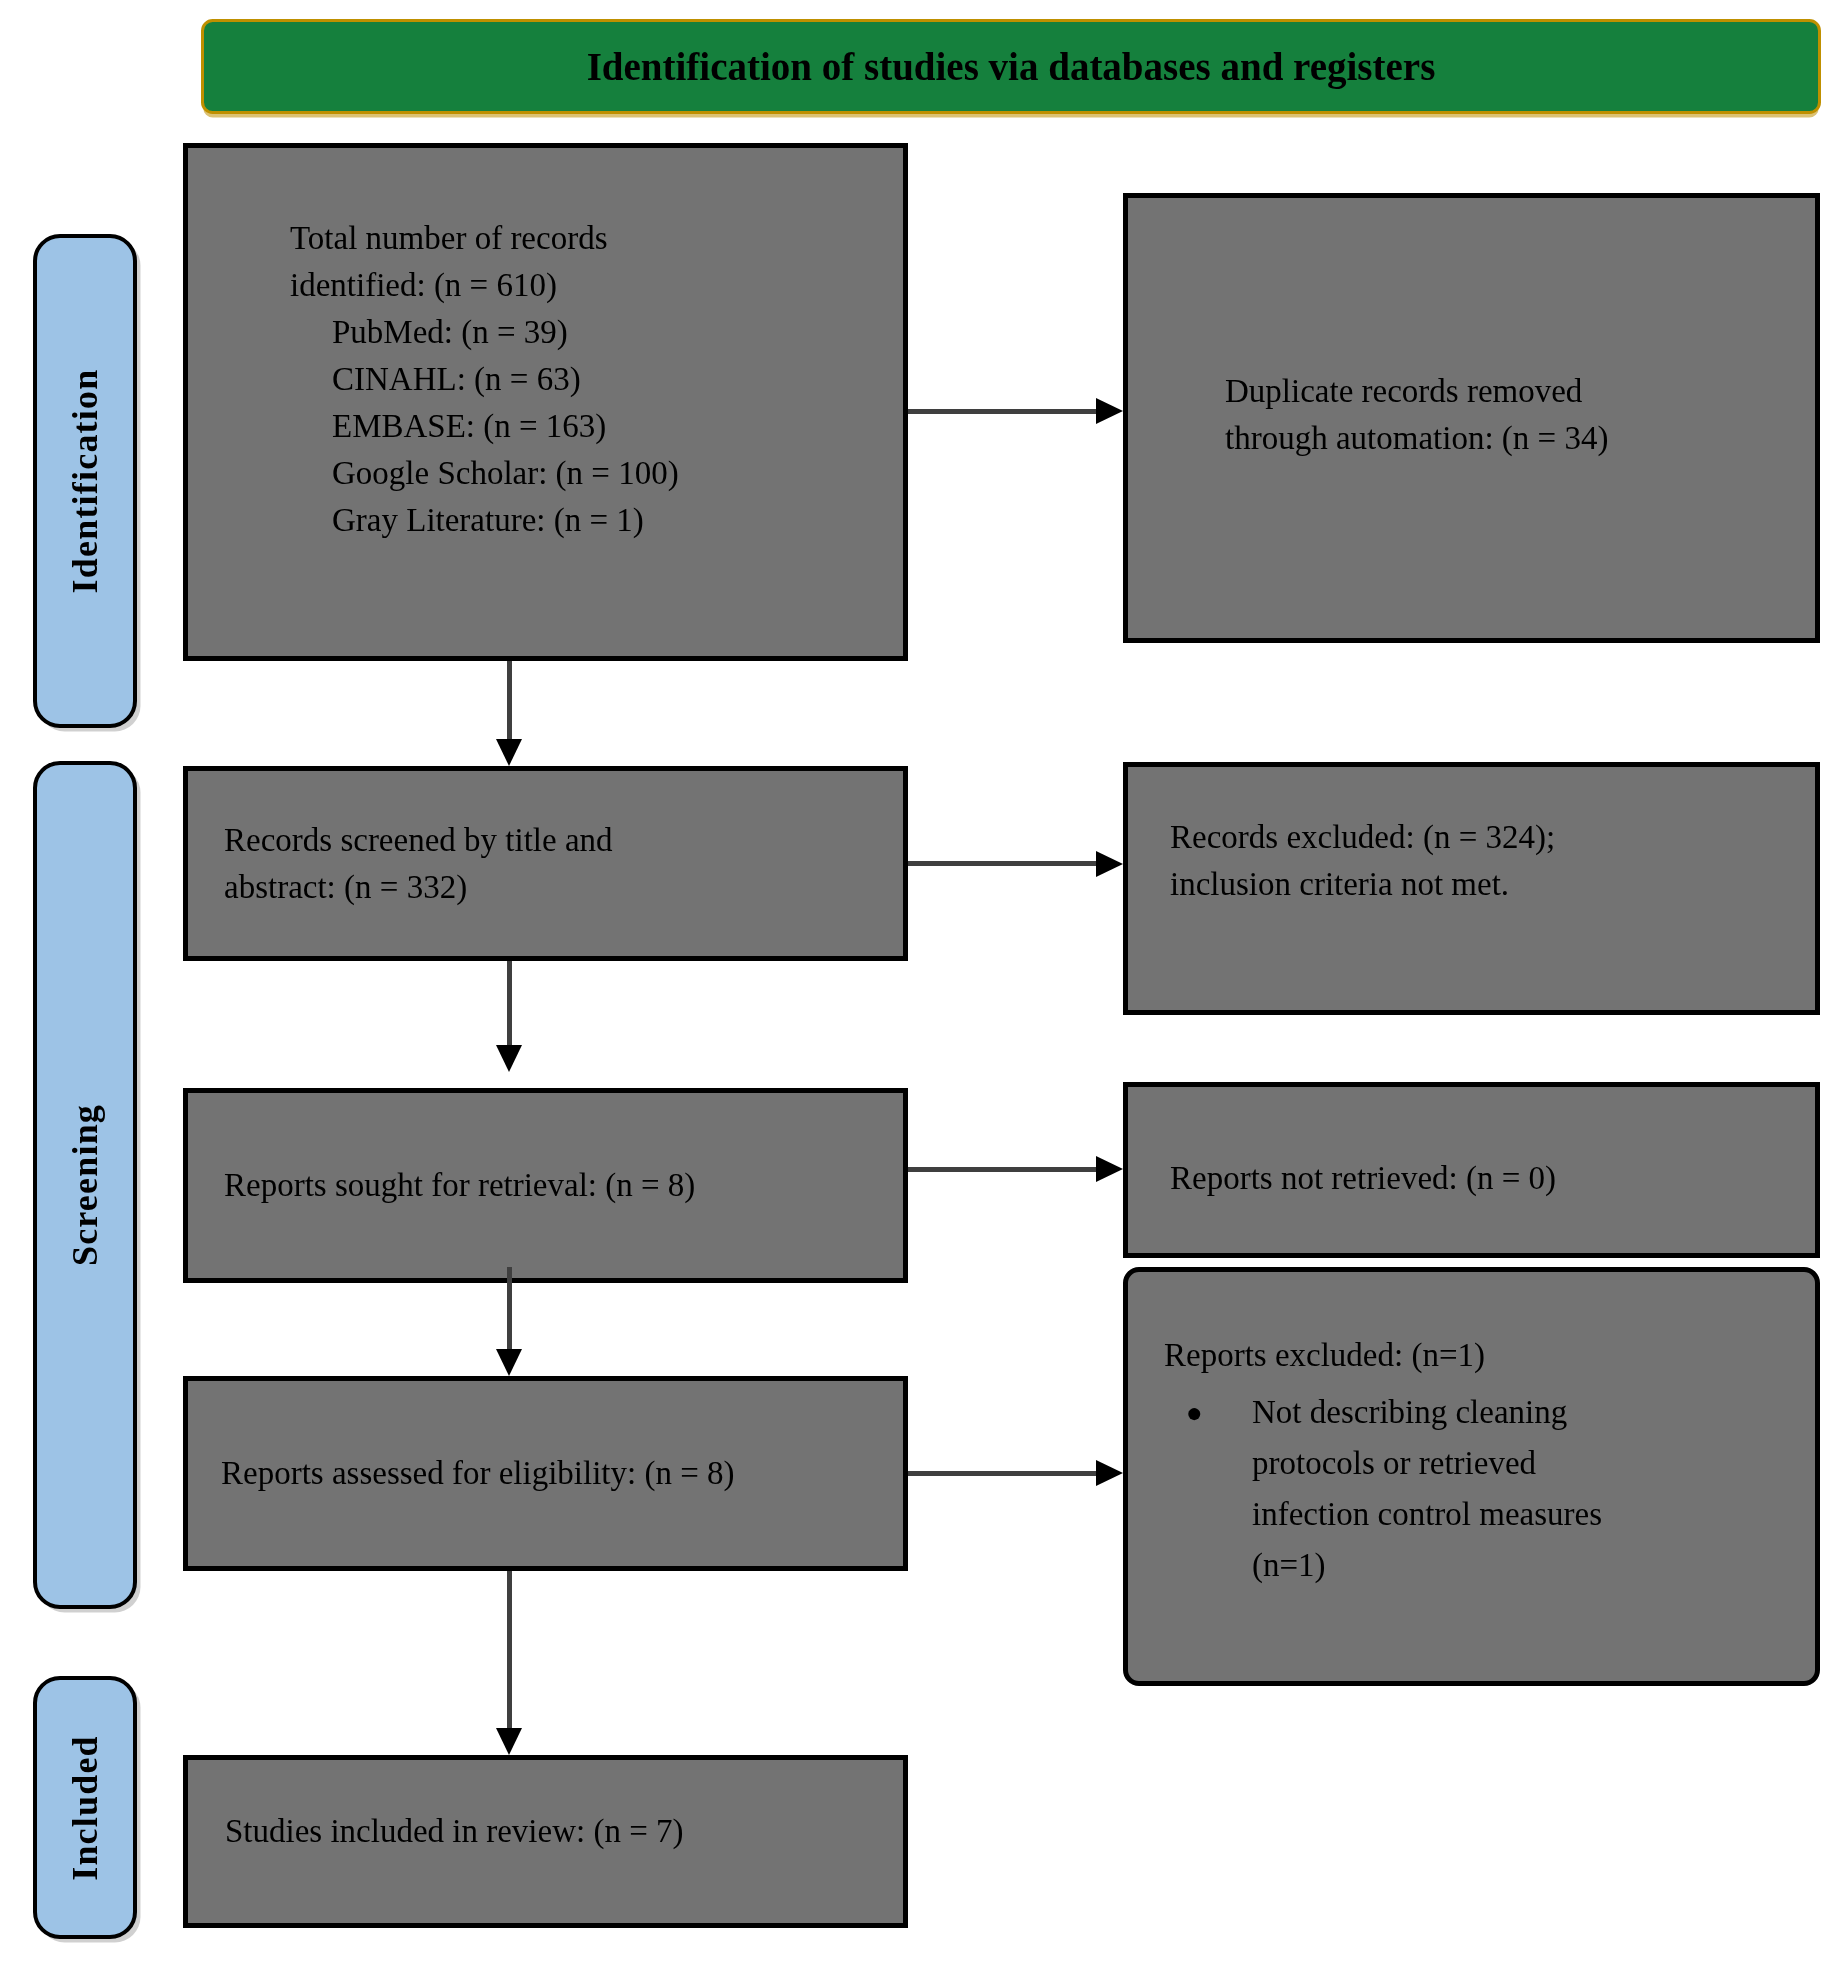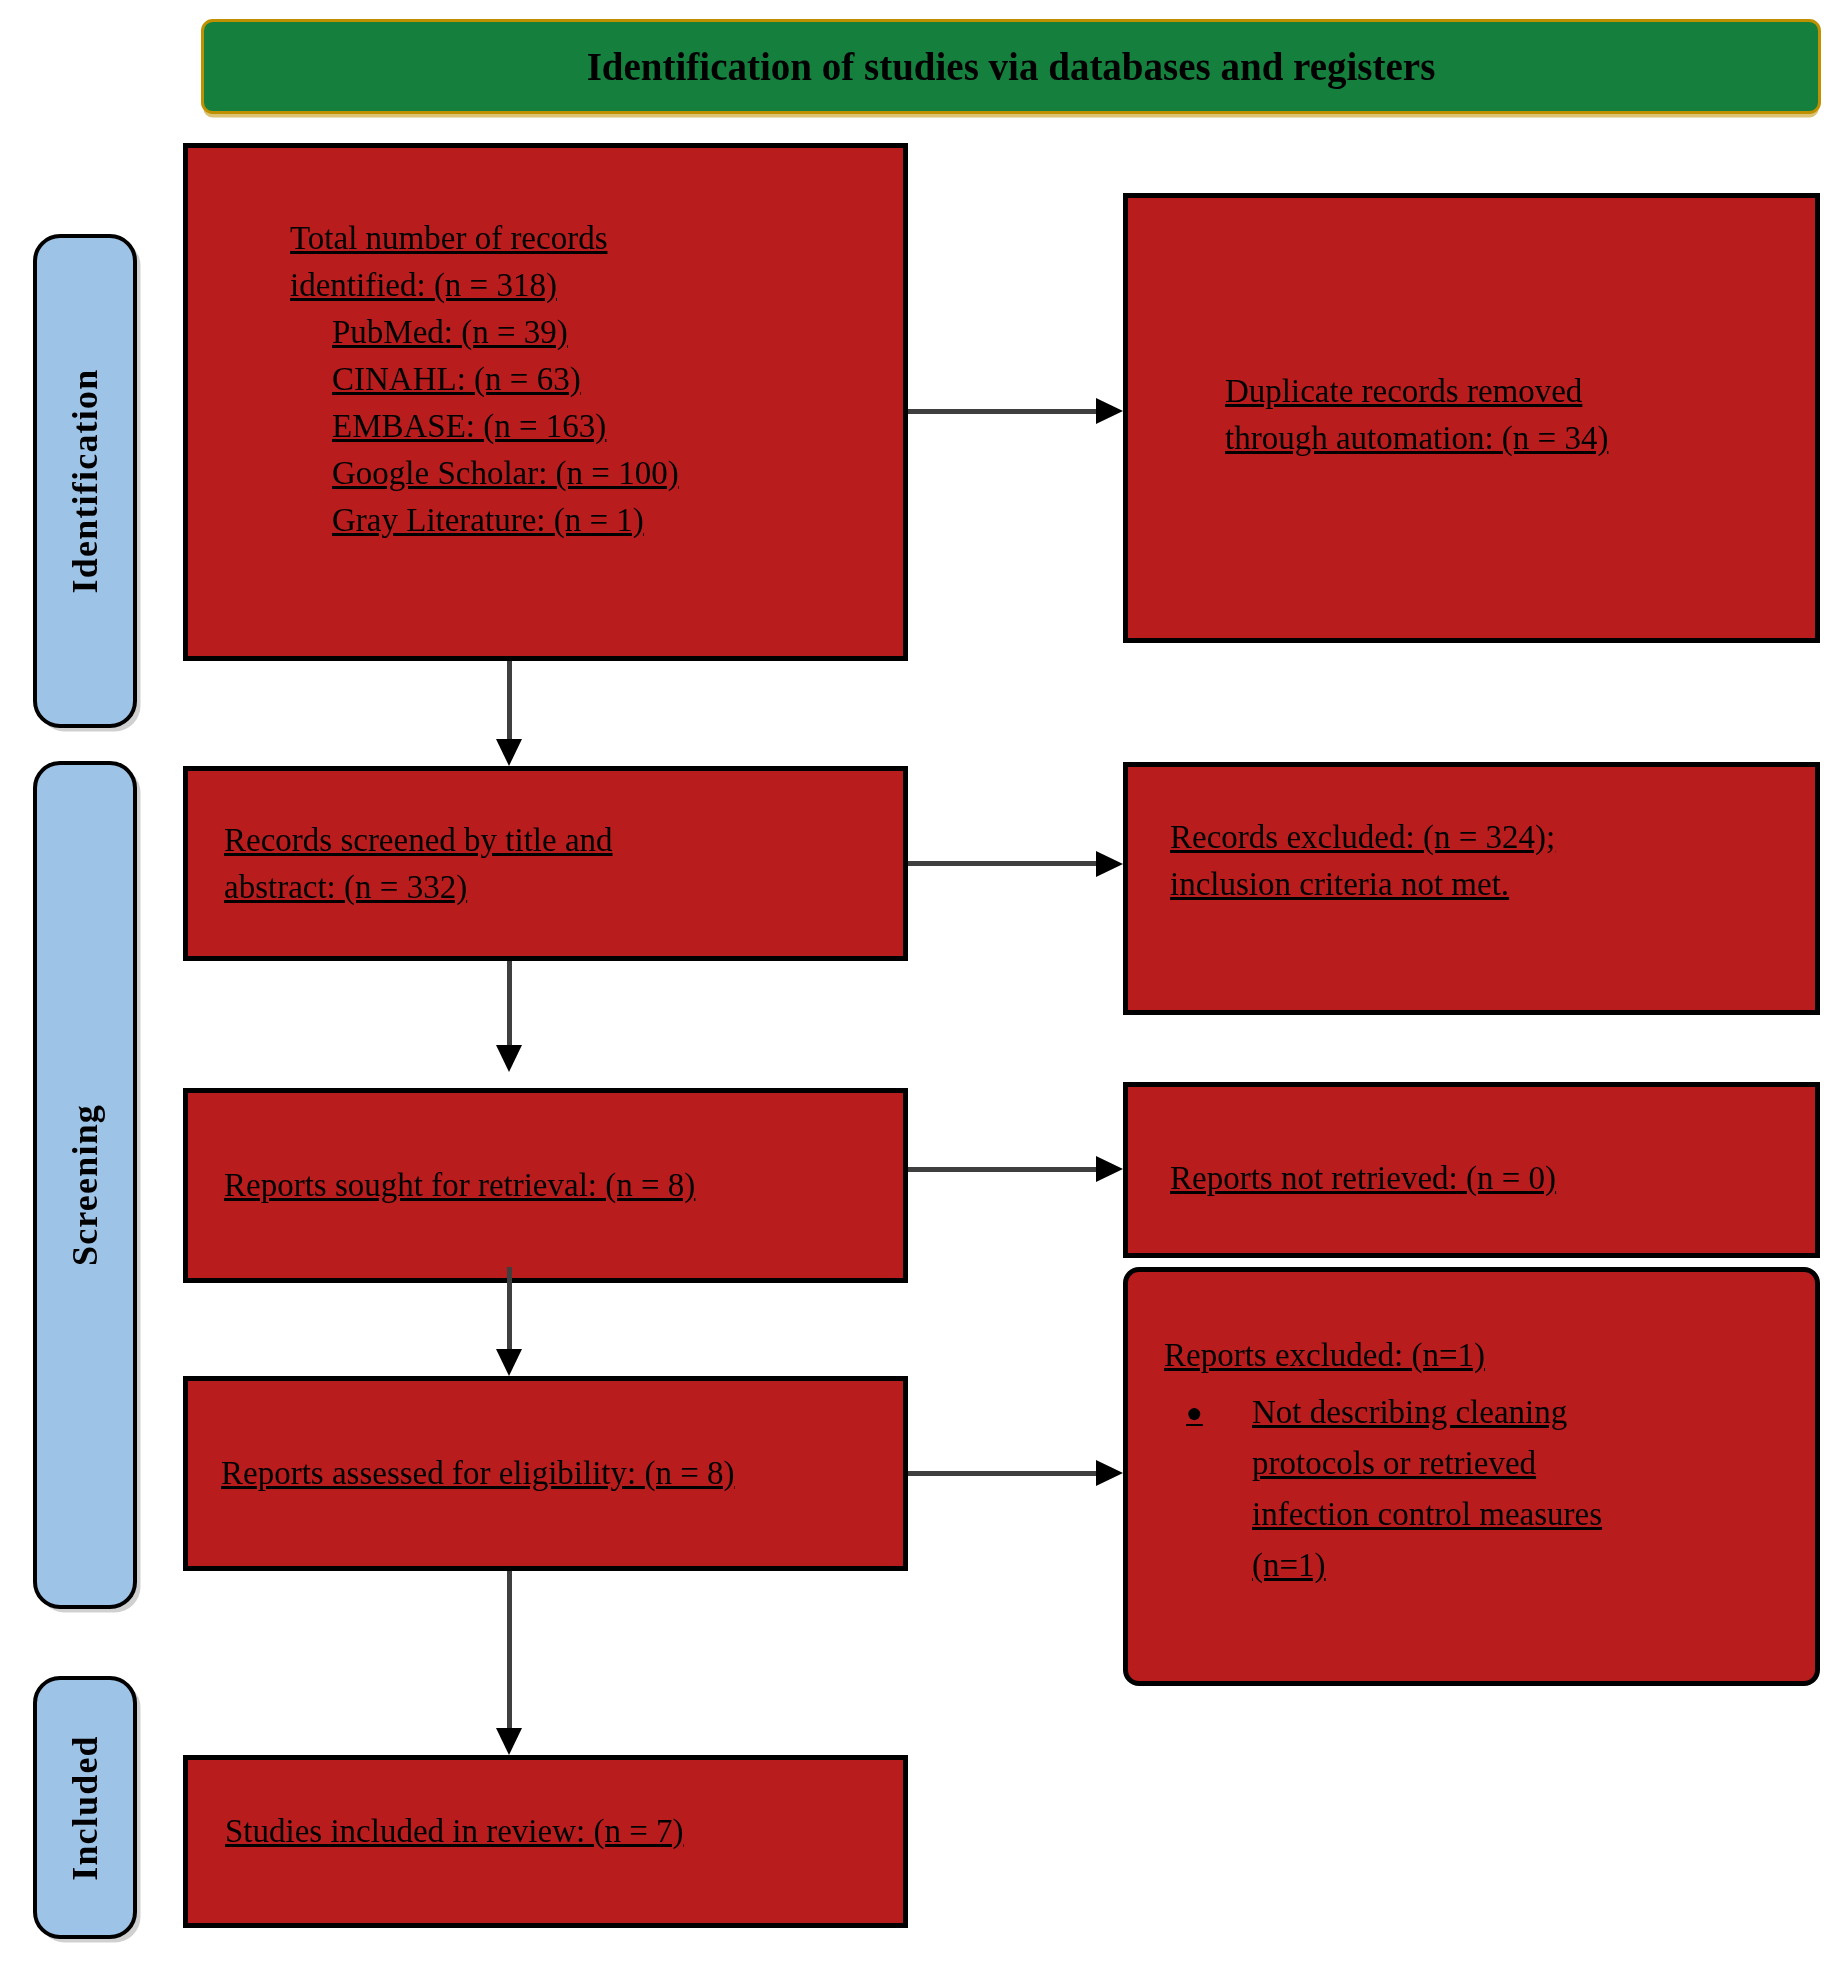--- a/index.html
+++ b/index.html
@@ -26,22 +26,22 @@
   }
   .stage-text{
     transform:rotate(-90deg);white-space:nowrap;
     font-size:36px;font-weight:bold;letter-spacing:1.2px;
   }
   #stage-identification{top:234px;height:494px;}
   #stage-screening{top:761px;height:848px;}
   #stage-included{top:1676px;height:263px;}
   
   .box{
-    position:absolute;background:#b91c1c;border:5.9px solid #000;
-    box-sizing:border-box;font-size:33px;line-height:47px;text-decoration:underline;
+    position:absolute;background:#737373;border:5.9px solid #000;
+    box-sizing:border-box;font-size:33px;line-height:47px;
   }
   .main-box{left:183px;width:725px;}
   .side-box{left:1123px;width:697px;}
   #box-identified{top:143px;height:518px;padding:67px 17.6px 0 102px;}
   #box-identified .indent{margin-left:42px;}
   #box-screened{top:766px;height:195px;padding:46px 17.6px 0 36px;}
   #box-sought{top:1072px;height:195px;padding:69px 17.6px 0 36px;margin-top:16px;}
   #box-assessed{top:1376px;height:195px;padding:69px 33px 0 33px;}
   #box-included{top:1755px;height:173px;padding:48px 17.6px 0 37px;}
   #box-duplicates{top:193px;height:450px;padding:170px 17.6px 0 97px;}
@@ -88,21 +88,21 @@
 </div>
 <div class="stage" id="stage-screening">
   <span class="stage-text">Screening</span>
 </div>
 <div class="stage" id="stage-included">
   <span class="stage-text">Included</span>
 </div>
 
 <div class="box main-box" id="box-identified">
   <div>Total number of records</div>
-  <div>identified: (n = 318)</div>
+  <div>identified: (n = 610)</div>
   <div class="indent">PubMed: (n = 39)</div>
   <div class="indent">CINAHL: (n = 63)</div>
   <div class="indent">EMBASE: (n = 163)</div>
   <div class="indent">Google Scholar: (n = 100)</div>
   <div class="indent">Gray Literature: (n = 1)</div>
 </div>
 
 <div class="box main-box" id="box-screened">
   <div>Records screened by title and</div>
   <div>abstract: (n = 332)</div>

